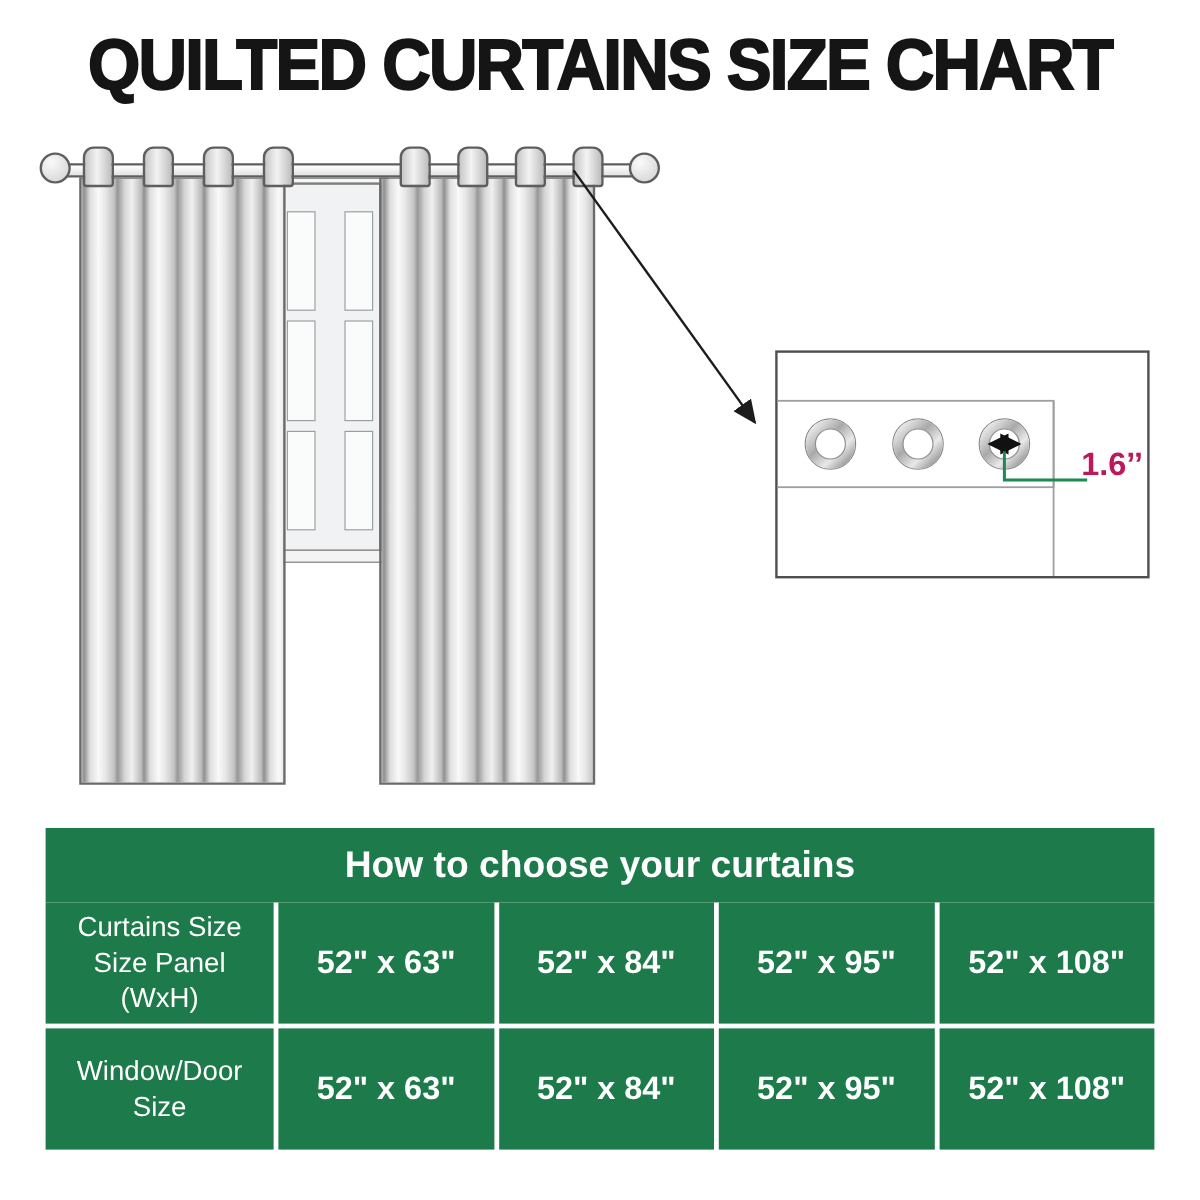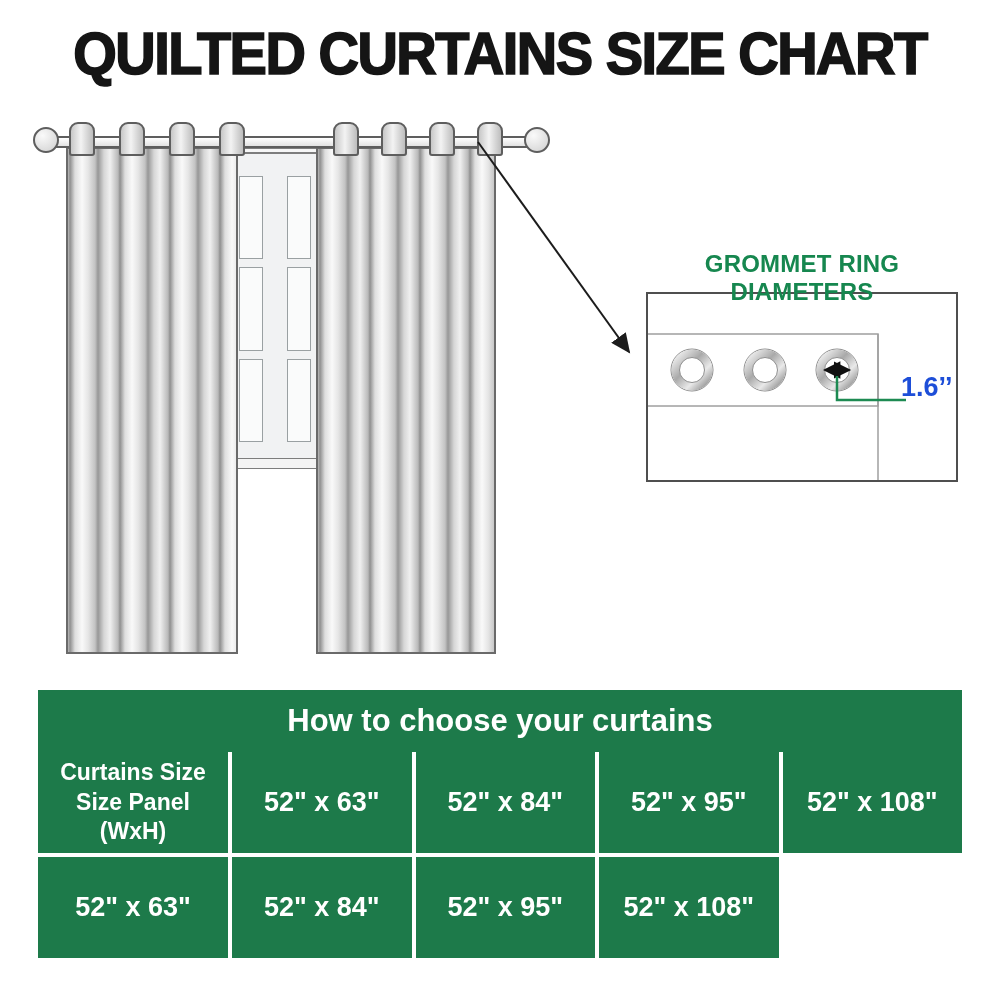--- a/index.html
+++ b/index.html
@@ -63,32 +63,32 @@
   
   .leader{position:absolute;left:0;top:0;width:1000px;height:590px;z-index:5;pointer-events:none;}
 
   
   .grommet-heading{position:absolute;left:640px;top:150px;width:324px;
     text-align:center;font-size:24px;font-weight:700;letter-spacing:0.2px;
     color:#16874f;z-index:5;}
   .grommet-box{position:absolute;left:646px;top:192px;width:312px;height:190px;
     background:#ffffff;border:2px solid #4f4f4f;box-sizing:border-box;z-index:4;}
   .dim-label{position:absolute;left:901px;top:272px;width:70px;
-    font-size:27px;font-weight:700;color:#1d4ed8;z-index:6;}
+    font-size:27px;font-weight:700;color:#be185d;z-index:6;}
 
   
   .size-table{position:absolute;left:38px;top:690px;width:924px;}
   .tbl-header{height:62px;background:#1d7a4a;color:#ffffff;
     display:flex;align-items:center;justify-content:center;
     font-size:31px;font-weight:600;margin-bottom:0;}
   .tbl-grid{display:grid;grid-template-columns:190px 1fr 1fr 1fr 1fr;
     grid-auto-rows:101px;gap:4px;}
   .cell{background:#1d7a4a;color:#ffffff;display:flex;flex-direction:column;
     align-items:center;justify-content:center;text-align:center;}
-  .cell.rowhead{font-size:23px;font-weight:700;line-height:1.28;}
+  .cell.rowhead{font-size:23px;font-weight:400;line-height:1.28;}
   .cell.value{font-size:27px;font-weight:600;}
 </style>
 </head>
 <body>
 
 <div class="page">
 
   <div class="page-title">QUILTED CURTAINS SIZE CHART</div>
 
   <div class="illustration">
@@ -126,21 +126,20 @@
 
     <svg class="leader" viewBox="0 0 1000 590">
       <defs>
         <marker id="ah" markerWidth="11" markerHeight="9" refX="9" refY="4.5" orient="auto">
           <path d="M0,0 L10,4.5 L0,9 z" fill="#1c1c1c"></path>
         </marker>
       </defs>
       <line x1="478" y1="42" x2="629" y2="252" stroke="#1c1c1c" stroke-width="2" marker-end="url(#ah)"></line>
     </svg>
 
-    <div class="grommet-heading">GROMMET RING DIAMETERS</div>
 
     <div class="grommet-box">
       <svg width="308" height="186" viewBox="0 0 308 186">
         <defs>
           <linearGradient id="metal" x1="0" y1="0" x2="1" y2="1">
             <stop offset="0" stop-color="#f4f4f4"></stop>
             <stop offset="0.4" stop-color="#a9a9a9"></stop>
             <stop offset="0.7" stop-color="#e9e9e9"></stop>
             <stop offset="1" stop-color="#8f8f8f"></stop>
           </linearGradient>
@@ -187,20 +186,24 @@
       <div class="cell rowhead">
         <span>Curtains Size</span>
         <span>Size Panel</span>
         <span>(WxH)</span>
       </div>
       <div class="cell value">52" x 63"</div>
       <div class="cell value">52" x 84"</div>
       <div class="cell value">52" x 95"</div>
       <div class="cell value">52" x 108"</div>
 
+      <div class="cell rowhead">
+        <span>Window/Door</span>
+        <span>Size</span>
+      </div>
       <div class="cell value">52" x 63"</div>
       <div class="cell value">52" x 84"</div>
       <div class="cell value">52" x 95"</div>
       <div class="cell value">52" x 108"</div>
 
     </div>
   </div>
 
 </div>
 

